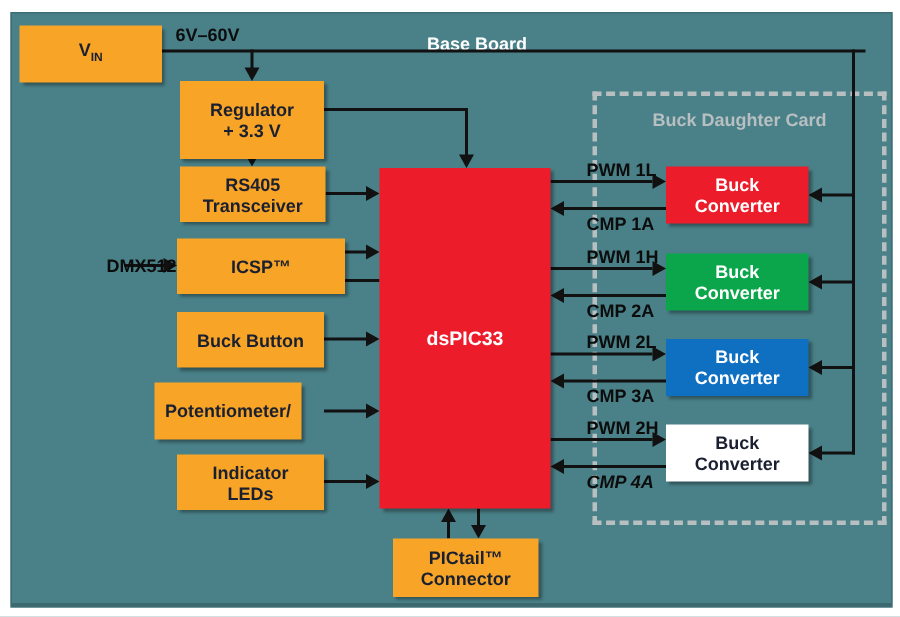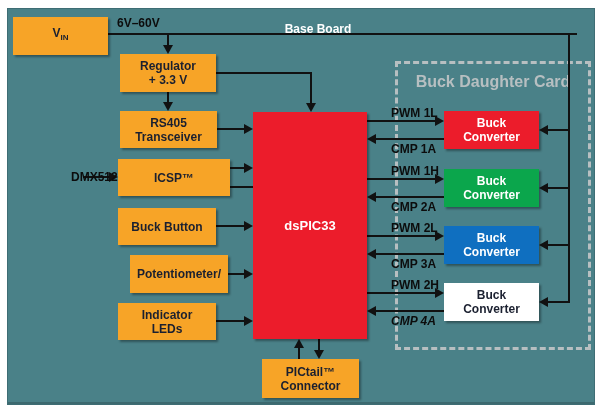--- a/index.html
+++ b/index.html
@@ -15,21 +15,21 @@
   .hl{position:absolute;height:2px;background:#111111;}
   .vl{position:absolute;width:2px;background:#111111;}
   .arr{position:absolute;width:0;height:0;}
   .arr.r{border-top:5px solid transparent;border-bottom:5px solid transparent;border-left:9px solid #111111;}
   .arr.l{border-top:5px solid transparent;border-bottom:5px solid transparent;border-right:9px solid #111111;}
   .arr.d{border-left:5px solid transparent;border-right:5px solid transparent;border-top:9px solid #111111;}
   .arr.u{border-left:5px solid transparent;border-right:5px solid transparent;border-bottom:9px solid #111111;}
   .lbl{position:absolute;font-weight:bold;font-size:12px;color:#0c0c0c;white-space:nowrap;}
   #card{position:absolute;left:387px;top:52px;width:190px;height:283px;border:3px dashed #b7bfc1;}
   #card-title{position:absolute;left:0;top:9px;width:100%;text-align:center;font-weight:bold;
-              font-size:16px;color:#b7bfc1;}
+              font-size:12px;color:#b7bfc1;}
   #base-title{position:absolute;left:250px;top:13px;width:120px;text-align:center;
               font-weight:bold;font-size:12px;color:#ffffff;}
   sub{font-size:8px;}
 </style>
 </head>
 <body>
 
 <div id="stage">
   <div id="panel">
 
@@ -114,39 +114,39 @@
 
     <div class="vl" style="left:290px;top:339px;height:11px;"></div>
     <div class="arr u" style="left:286px;top:330px;"></div>
     <div class="vl" style="left:310px;top:330px;height:11px;"></div>
     <div class="arr d" style="left:306px;top:341px;"></div>
 
     <div class="box orange" style="left:5px;top:8px;width:95px;height:38px;">
       <div><span>V</span><sub>IN</sub></div>
     </div>
 
-    <div class="box orange" style="left:112px;top:45px;width:96px;height:38px;">
+    <div class="box orange" style="left:112px;top:45px;width:96px;height:52px;">
       <div>Regulator</div>
       <div>+ 3.3 V</div>
     </div>
 
     <div class="box orange" style="left:112px;top:102px;width:97px;height:37px;">
       <div>RS405</div>
       <div>Transceiver</div>
     </div>
 
     <div class="box orange" style="left:110px;top:150px;width:112px;height:37px;">
       <div>ICSP™</div>
     </div>
 
     <div class="box orange" style="left:110px;top:199px;width:98px;height:37px;">
       <div>Buck Button</div>
     </div>
 
-    <div class="box orange" style="left:122px;top:246px;width:98px;height:38px;">
+    <div class="box orange" style="left:95px;top:246px;width:98px;height:38px;">
       <div>Potentiometer/</div>
     </div>
 
     <div class="box orange" style="left:110px;top:294px;width:98px;height:37px;">
       <div>Indicator</div>
       <div>LEDs</div>
     </div>
 
     <div class="box red" style="left:245px;top:103px;width:114px;height:227px;font-size:13px;text-align:right;">
       <div>dsPIC33</div>

